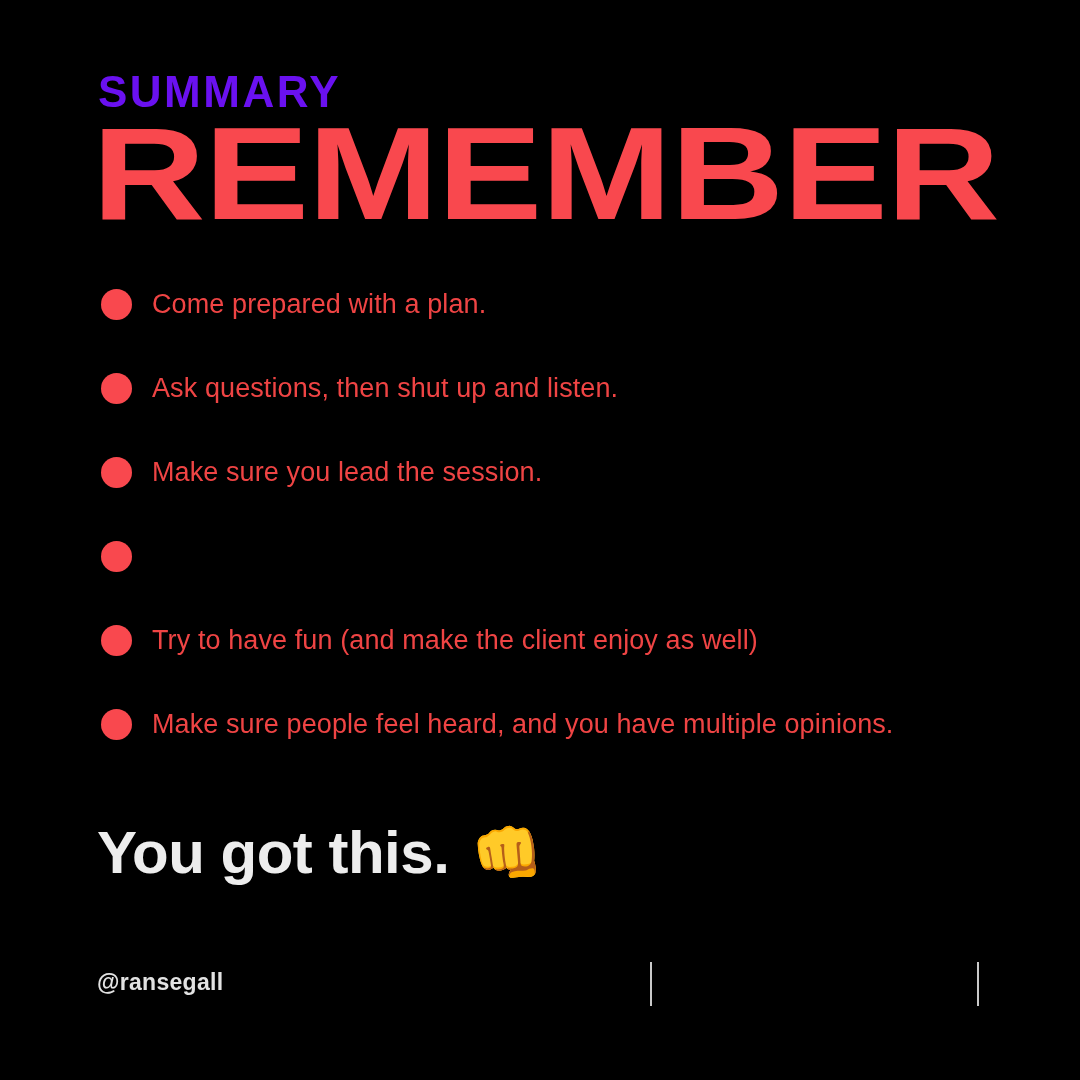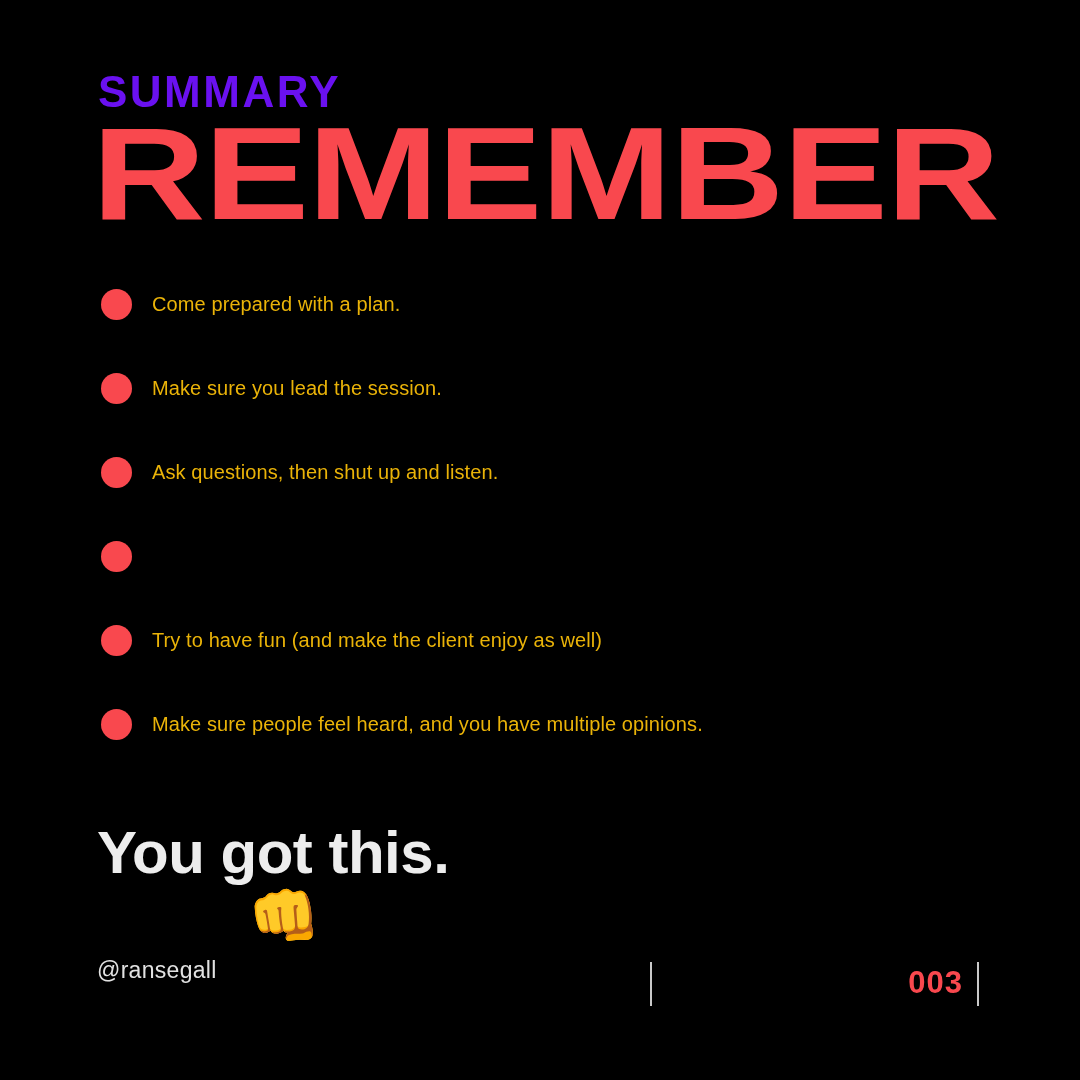--- a/index.html
+++ b/index.html
@@ -71,42 +71,41 @@
     border-radius: 50%;
     background: #F9484E;
     margin-top: 6px;
   }
 
   .bullet-text {
     flex: 1 1 auto;
     margin-left: 20px;
     font-family: "Liberation Sans", sans-serif;
     font-weight: normal;
-    font-size: 20px;
+    font-size: 27px;
     line-height: 42px;
-    color: #eab308;
+    color: #ef4444;
     letter-spacing: 0.1px;
     white-space: nowrap;
   }
 
   
   .closing {
     position: absolute;
     left: 97px;
     top: 818px;
     font-family: "Liberation Sans", sans-serif;
     font-weight: bold;
     font-size: 60px;
     line-height: 1.15;
     color: #EDEDED;
     letter-spacing: -0.5px;
     white-space: nowrap;
     display: flex;
     align-items: center;
-    flex-direction: column;
   }
 
   .closing-emoji {
     font-family: "DejaVu Sans", sans-serif;
     font-size: 58px;
     margin-left: 22px;
     line-height: 1;
     display: inline-block;
   }
 
@@ -115,24 +114,24 @@
     position: absolute;
     left: 0;
     top: 955px;
     width: 1080px;
     height: 60px;
   }
 
   .handle {
     position: absolute;
     left: 97px;
-    top: 2px;
+    top: 14px;
     font-family: "Liberation Sans", sans-serif;
     font-size: 23px;
-    font-weight: normal;
+    font-weight: bold;
     color: #E2E2E2;
     letter-spacing: 0.3px;
   }
 
   .divider {
     position: absolute;
     top: 7px;
     width: 2px;
     height: 44px;
     background: #C9C9C9;
@@ -165,26 +164,26 @@
 
   <div class="list">
 
     <div class="list-item">
       <span class="bullet-dot"></span>
       <span class="bullet-text">Come prepared with a plan.</span>
     </div>
 
     <div class="list-item">
       <span class="bullet-dot"></span>
+      <span class="bullet-text">Ask questions, then shut up and listen.</span>
+    </div>
+
+    <div class="list-item">
+      <span class="bullet-dot"></span>
       <span class="bullet-text">Make sure you lead the session.</span>
-    </div>
-
-    <div class="list-item">
-      <span class="bullet-dot"></span>
-      <span class="bullet-text">Ask questions, then shut up and listen.</span>
     </div>
 
     <div class="list-item">
       <span class="bullet-dot"></span>
     </div>
 
     <div class="list-item">
       <span class="bullet-dot"></span>
       <span class="bullet-text">Try to have fun (and make the client enjoy as well)</span>
     </div>
@@ -197,17 +196,16 @@
   </div>
 
   <div class="closing">
     <span>You got this.</span>
     <span class="closing-emoji">👊</span>
   </div>
 
   <div class="footer">
     <div class="handle">@ransegall</div>
     <div class="divider divider-left"></div>
-    <div class="page-num">003</div>
     <div class="divider divider-right"></div>
   </div>
 
 </div>
 
 </body></html>

